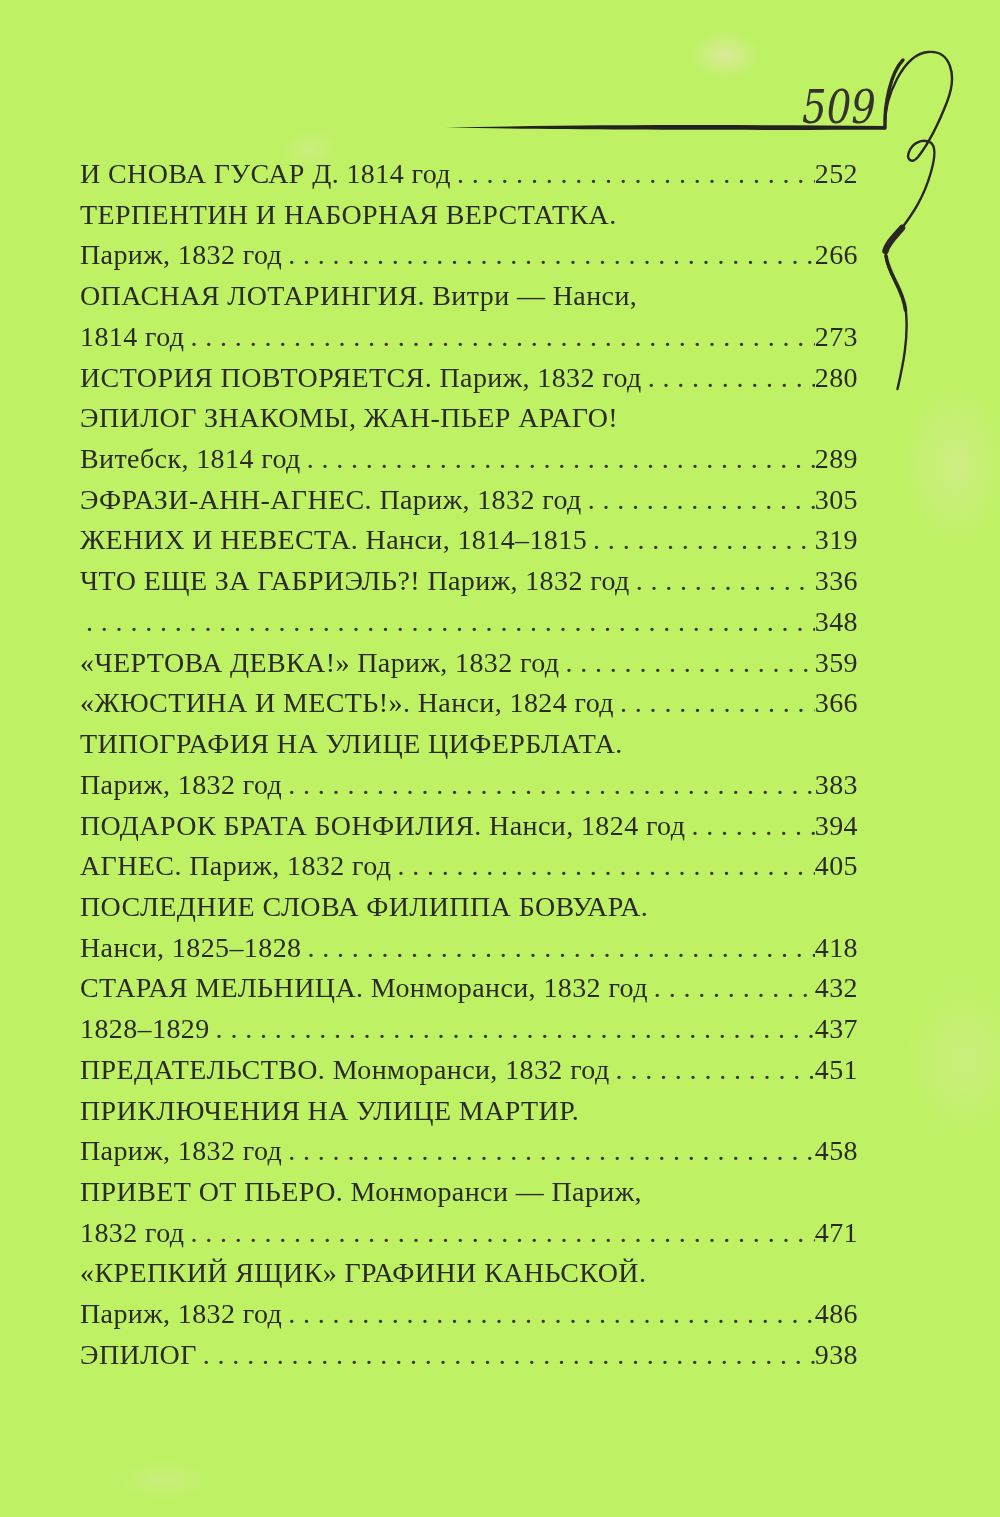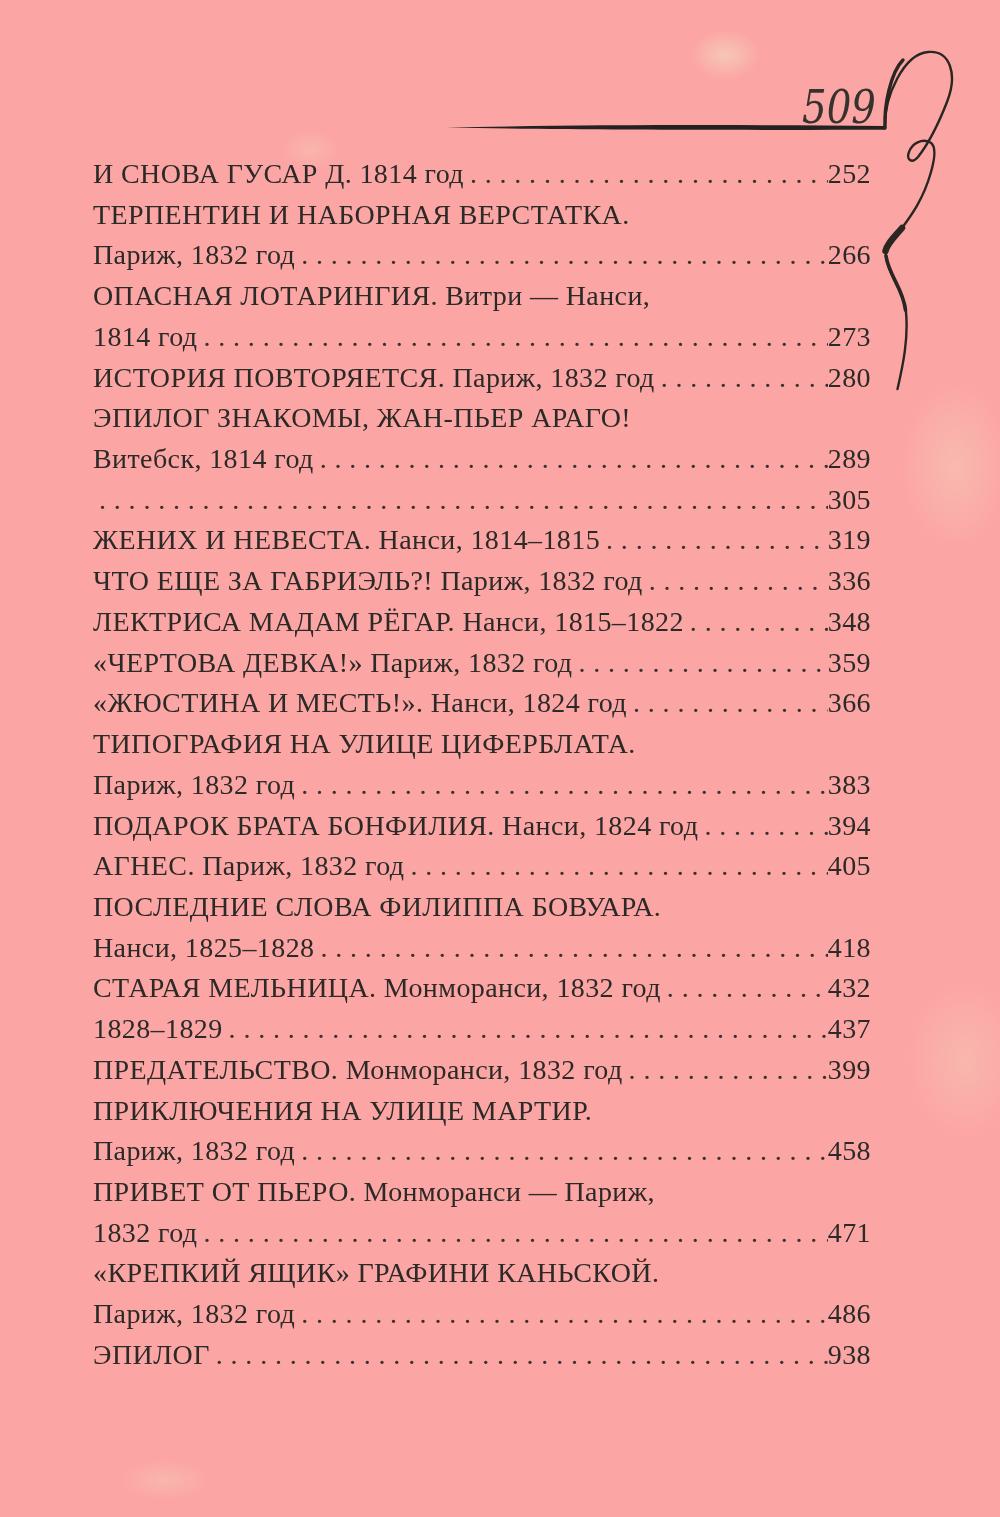--- a/index.html
+++ b/index.html
@@ -1,18 +1,18 @@
 <!DOCTYPE html>
 <html><head>
 <meta charset="utf-8">
 <style>
   html,body{margin:0;padding:0;background:#e9e9e9;}
   .page{
     position:relative;width:1000px;height:1517px;margin:0 auto;
-    background:#fca5a5;overflow:hidden;
+    background:#bef264;overflow:hidden;
     font-family:"Liberation Serif","DejaVu Serif",serif;
     color:#2b2a27;
   }
   
   .blob{position:absolute;border-radius:50%;pointer-events:none;
     background:radial-gradient(closest-side, rgba(240,228,195,.55), rgba(240,228,195,0));}
   .blob.b1{left:690px;top:30px;width:70px;height:50px;}
   .blob.b2{left:900px;top:380px;width:110px;height:170px;opacity:.6;}
   .blob.b3{left:905px;top:980px;width:120px;height:160px;opacity:.5;}
   .blob.b4{left:280px;top:130px;width:60px;height:40px;opacity:.5;}
@@ -21,21 +21,21 @@
   .ornament{position:absolute;left:0;top:0;width:1000px;height:1517px;pointer-events:none;}
 
   .pagenum{
     position:absolute;left:794px;top:84px;width:90px;
     font-family:"DejaVu Serif",serif;font-style:italic;font-weight:400;
     font-size:46px;line-height:1;text-align:center;color:#36332e;
     transform:scaleX(.84);transform-origin:center;
   }
 
   .toc{
-    position:absolute;left:93px;top:154px;width:778px;
+    position:absolute;left:80px;top:154px;width:778px;
     font-size:28px;line-height:40.73px;letter-spacing:.4px;
   }
   .row{display:flex;align-items:baseline;height:40.73px;white-space:nowrap;}
   .row.gap{}
   .row .t{flex:0 0 auto;}
   .row .leader{
     flex:1 1 0;min-width:0;overflow:hidden;
     padding-left:6px;color:#343230;
   }
   .row .pg{flex:0 0 auto;}
@@ -95,35 +95,35 @@
       <div class="row">
       <span class="t">ЭПИЛОГ ЗНАКОМЫ, ЖАН-ПЬЕР АРАГО!</span>
 
     </div>
       <div class="row">
       <span class="t">Витебск, 1814 год</span>
       <span class="leader" aria-hidden="true">. . . . . . . . . . . . . . . . . . . . . . . . . . . . . . . . . . . . . . . . . . . . . . . . . . . . . . . . . . . . . . . . . . . . . . . . . . . . . . . . . . . . . . . . . . </span>
       <span class="pg">289</span>
     </div>
       <div class="row">
+      <span class="t">ЭФРАЗИ-АНН-АГНЕС. Париж, 1832 год</span>
       <span class="leader" aria-hidden="true">. . . . . . . . . . . . . . . . . . . . . . . . . . . . . . . . . . . . . . . . . . . . . . . . . . . . . . . . . . . . . . . . . . . . . . . . . . . . . . . . . . . . . . . . . . </span>
       <span class="pg">305</span>
     </div>
       <div class="row">
       <span class="t">ЖЕНИХ И НЕВЕСТА. Нанси, 1814–1815</span>
       <span class="leader" aria-hidden="true">. . . . . . . . . . . . . . . . . . . . . . . . . . . . . . . . . . . . . . . . . . . . . . . . . . . . . . . . . . . . . . . . . . . . . . . . . . . . . . . . . . . . . . . . . . </span>
       <span class="pg">319</span>
     </div>
       <div class="row">
       <span class="t">ЧТО ЕЩЕ ЗА ГАБРИЭЛЬ?! Париж, 1832 год</span>
       <span class="leader" aria-hidden="true">. . . . . . . . . . . . . . . . . . . . . . . . . . . . . . . . . . . . . . . . . . . . . . . . . . . . . . . . . . . . . . . . . . . . . . . . . . . . . . . . . . . . . . . . . . </span>
       <span class="pg">336</span>
     </div>
       <div class="row">
-      <span class="t">ЛЕКТРИСА МАДАМ РЁГАР. Нанси, 1815–1822</span>
       <span class="leader" aria-hidden="true">. . . . . . . . . . . . . . . . . . . . . . . . . . . . . . . . . . . . . . . . . . . . . . . . . . . . . . . . . . . . . . . . . . . . . . . . . . . . . . . . . . . . . . . . . . </span>
       <span class="pg">348</span>
     </div>
       <div class="row">
       <span class="t">«ЧЕРТОВА ДЕВКА!» Париж, 1832 год</span>
       <span class="leader" aria-hidden="true">. . . . . . . . . . . . . . . . . . . . . . . . . . . . . . . . . . . . . . . . . . . . . . . . . . . . . . . . . . . . . . . . . . . . . . . . . . . . . . . . . . . . . . . . . . </span>
       <span class="pg">359</span>
     </div>
       <div class="row">
       <span class="t">«ЖЮСТИНА И МЕСТЬ!». Нанси, 1824 год</span>
@@ -164,21 +164,21 @@
       <span class="pg">432</span>
     </div>
       <div class="row">
       <span class="t">1828–1829</span>
       <span class="leader" aria-hidden="true">. . . . . . . . . . . . . . . . . . . . . . . . . . . . . . . . . . . . . . . . . . . . . . . . . . . . . . . . . . . . . . . . . . . . . . . . . . . . . . . . . . . . . . . . . . </span>
       <span class="pg">437</span>
     </div>
       <div class="row">
       <span class="t">ПРЕДАТЕЛЬСТВО. Монморанси, 1832 год</span>
       <span class="leader" aria-hidden="true">. . . . . . . . . . . . . . . . . . . . . . . . . . . . . . . . . . . . . . . . . . . . . . . . . . . . . . . . . . . . . . . . . . . . . . . . . . . . . . . . . . . . . . . . . . </span>
-      <span class="pg">399</span>
+      <span class="pg">451</span>
     </div>
       <div class="row">
       <span class="t">ПРИКЛЮЧЕНИЯ НА УЛИЦЕ МАРТИР.</span>
 
     </div>
       <div class="row">
       <span class="t">Париж, 1832 год</span>
       <span class="leader" aria-hidden="true">. . . . . . . . . . . . . . . . . . . . . . . . . . . . . . . . . . . . . . . . . . . . . . . . . . . . . . . . . . . . . . . . . . . . . . . . . . . . . . . . . . . . . . . . . . </span>
       <span class="pg">458</span>
     </div>

